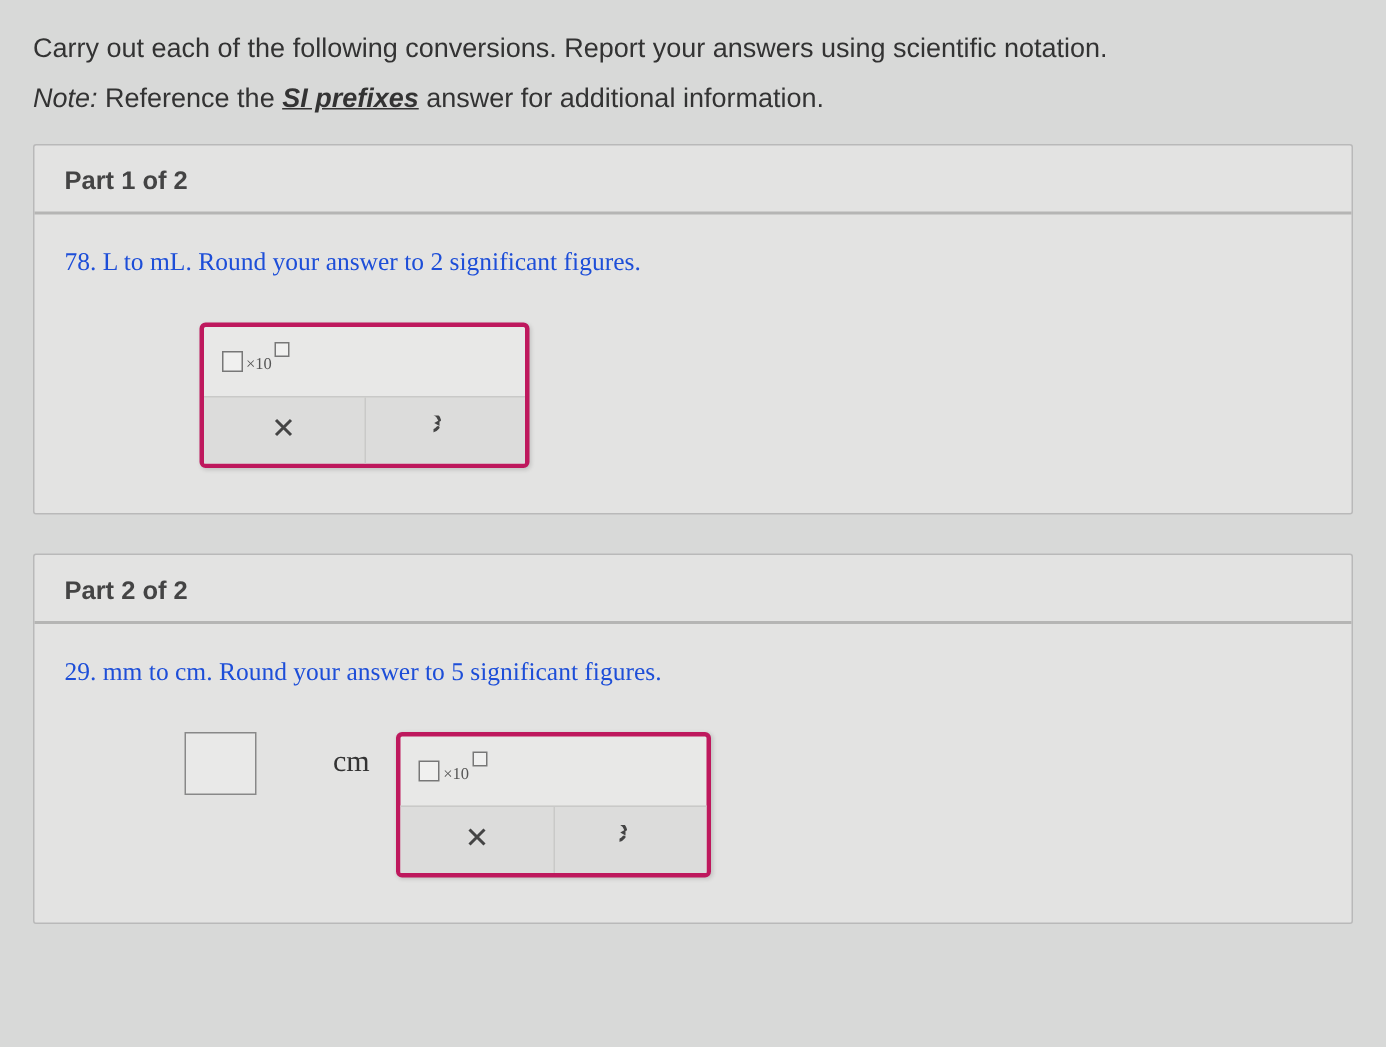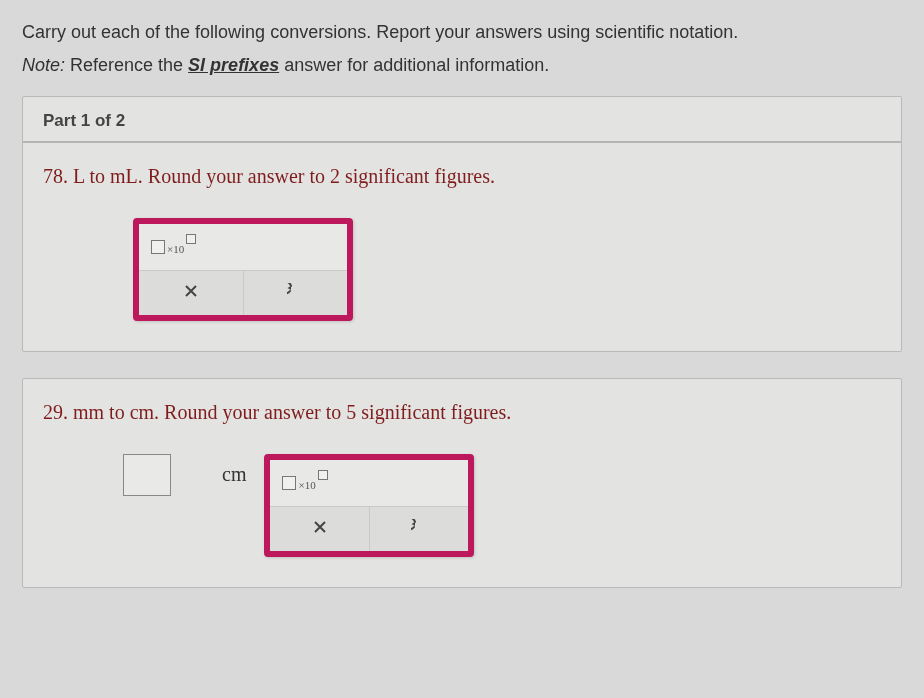--- a/index.html
+++ b/index.html
@@ -27,23 +27,23 @@
     padding: 14px 20px 10px 20px;
     border-bottom: 2px solid #b5b5b4;
     font-size: 17px;
     color: #444;
     font-weight: bold;
   }
   .card-body {
     padding: 22px 20px 30px 20px;
   }
   .question {
-    font-size: 20px;
-    font-family: Georgia, 'Times New Roman', serif;
-    color: #7f1d1d;
+    font-size: 17px;
+    font-family: Georgia, 'Times New Roman', serif;
+    color: #1d4ed8;
     margin-bottom: 30px;
   }
   .answer-row {
     display: flex;
     align-items: flex-start;
     gap: 18px;
     padding-left: 90px;
   }
   .answer-row.p2 { padding-left: 80px; }
   .answer-box {
@@ -64,21 +64,21 @@
   }
   .answer-box .sup { font-size: 13px; position: relative; top: -10px; margin-left: 2px; }
   .unit-label {
     font-family: Georgia, 'Times New Roman', serif;
     font-size: 20px;
     color: #333;
     align-self: center;
     margin-left: 6px;
   }
   .tool-panel {
-    border: 6px solid #be185d;
+    border: 3px solid #be185d;
     border-radius: 4px;
     background: #e8e8e7;
     width: 220px;
     box-shadow: 1px 1px 3px rgba(0,0,0,0.15);
   }
   .tool-panel.p2 { width: 210px; }
   .tool-top {
     padding: 10px 12px 10px 12px;
     display: flex;
     align-items: center;
@@ -156,20 +156,21 @@
                 </svg>
             </span>
           </button>
         </div>
       </div>
     </div>
   </div>
 </div>
 
 <div class="card">
+  <div class="card-header">Part 2 of 2</div>
   <div class="card-body">
     <div class="question">
       <span>29.</span><span> mm to cm. Round your answer to 5 significant figures.</span>
     </div>
     <div class="answer-row p2">
       <div style="display:flex;align-items:flex-start;gap:45px;">
         <div class="answer-box empty"></div>
         <span class="unit-label">cm</span>
       </div>
       <div class="tool-panel p2">

